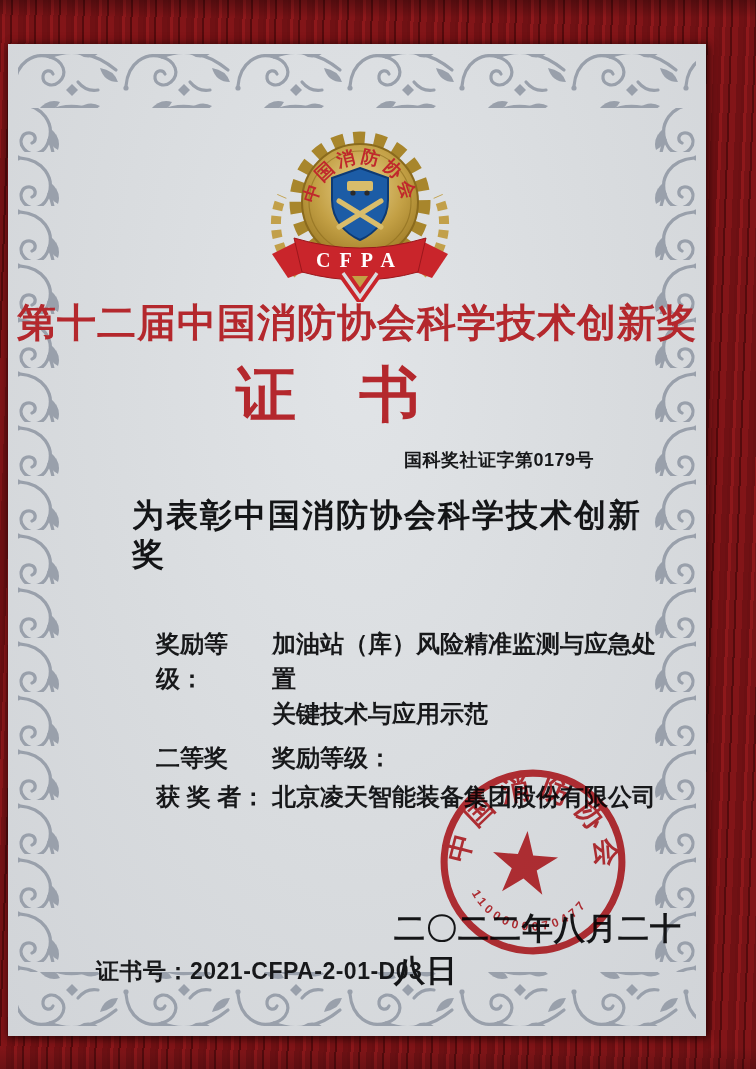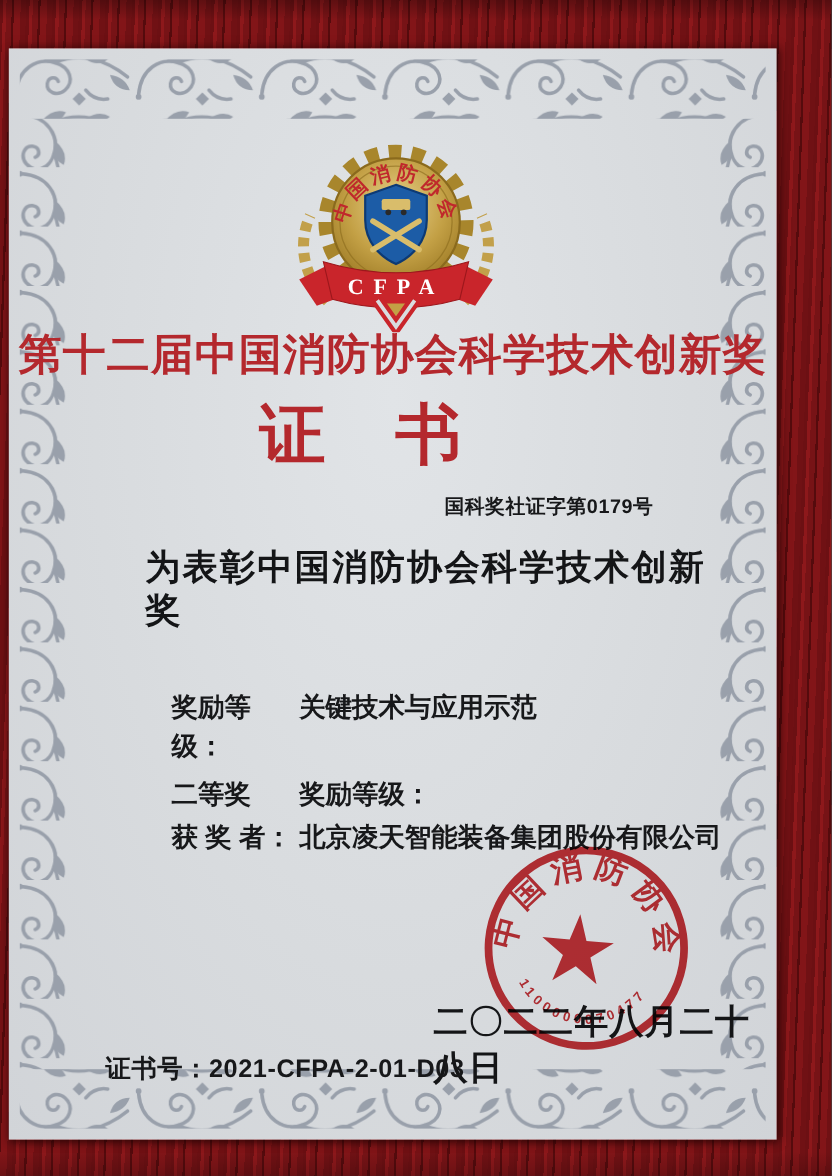--- a/index.html
+++ b/index.html
@@ -147,20 +147,21 @@
     <div class="docnum">国科奖社证字第0179号</div>
 
     <div class="body-text">
       <div class="indent">为表彰中国消防协会科学技术创新奖</div>
     </div>
 
     <div class="fields">
       <div class="frow">
         <span>奖励等级：</span>
         <span>
+          <div>加油站（库）风险精准监测与应急处置</div>
           <div>关键技术与应用示范</div>
         </span>
       </div>
       <div class="frow gap1">
         <span>二等奖</span>
         <span>奖励等级：</span>
       </div>
       <div class="frow gap2">
         <span>获 奖 者：</span>
         <span>北京凌天智能装备集团股份有限公司</span>

